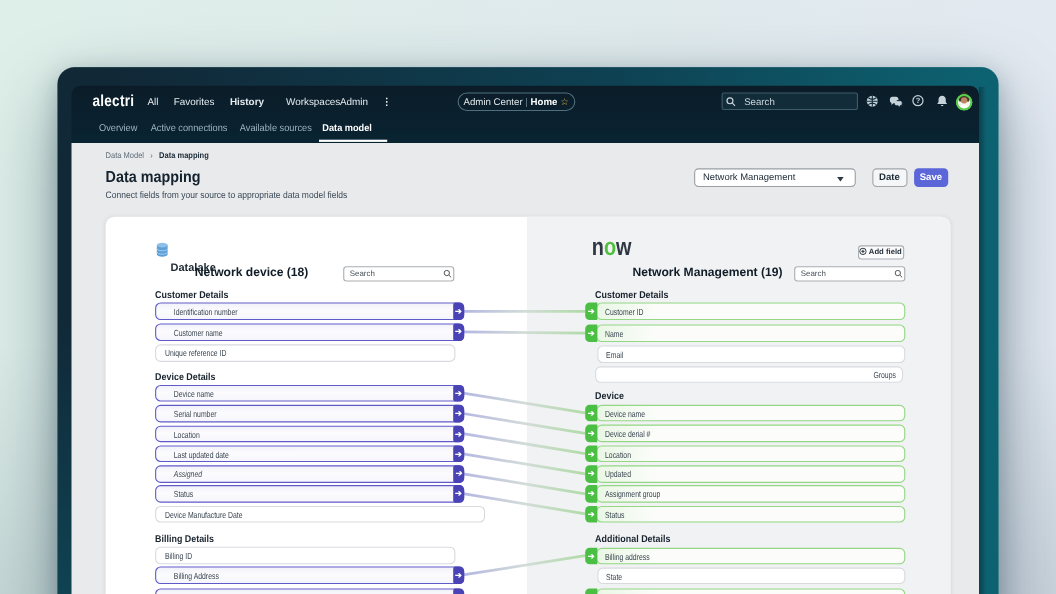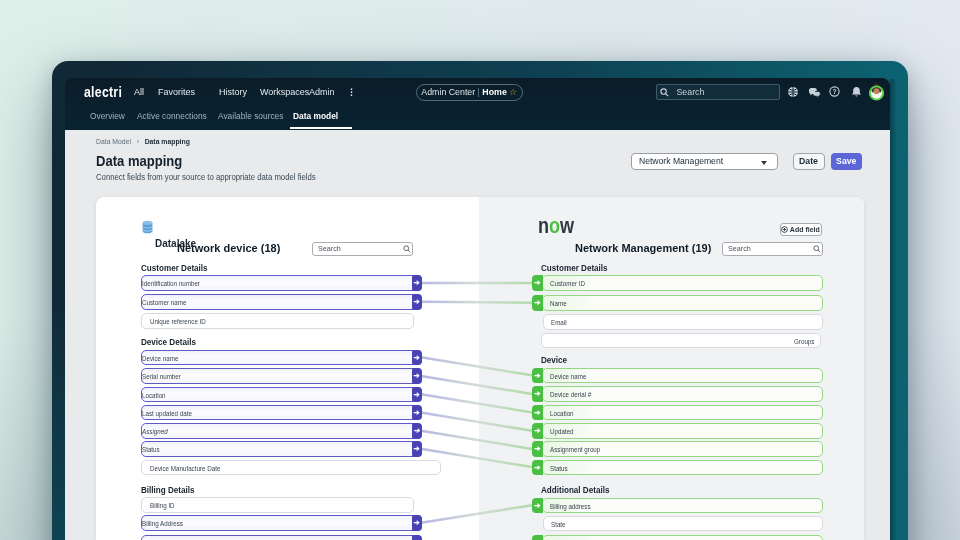--- a/index.html
+++ b/index.html
@@ -58,40 +58,40 @@
   .card { left:96px; top:197px; width:768px; height:343px; background:#fff; border-radius:8px 8px 0 0;
     box-shadow:0 1px 4px rgba(20,30,40,.10); }
   .rpanel { left:479px; top:197px; width:385px; height:343px; background:#f1f2f4; border-radius:0 8px 0 0; }
   .coltitle { font-size:11px; font-weight:bold; color:#101d28;padding-left:37px; }
   .sect { font-size:9px; font-weight:bold; color:#18232d; transform:scaleX(.9); transform-origin:left top; }
   .srch { width:101px; height:14px; border:1px solid #a9adb2; border-radius:3px; background:#fff;
     font-size:7.2px; color:#4a545c; line-height:12.5px; padding-left:5px; }
   .fld { height:15.5px; border-radius:5px; font-size:7.2px; color:#333f49; line-height:15.2px; }
   .lab { display:inline-block; transform:scaleX(.78); transform-origin:left center; font-size:8px; color:#3a4550; }
   .plain { background:#fff; border:1px solid #d8dade; padding-left:7.5px; }
-  .lmap { left:141px; width:280.5px; border:1px solid #6059c8; background:linear-gradient(180deg,#f1f1fa,#fcfcfe 45%,#f5f5fc); padding-left:0; }
+  .lmap { left:141px; width:280.5px; border:1px solid #6059c8; background:linear-gradient(180deg,#f1f1fa,#fcfcfe 45%,#f5f5fc); padding-left:16px; }
   .lchip { position:absolute; right:-1px; top:-1px; bottom:-1px; width:9.5px; background:#4a43b5;
     border-radius:2px 4px 4px 2px; color:#fff; }
   .rmap { left:532px; width:291px; }
   .rfld { position:absolute; left:9.5px; right:0; top:0; bottom:0; border:1px solid #94d884;
     border-radius:5px; background:linear-gradient(90deg,#eaf7e5, #fcfdfb 20%); padding-left:7px;
     font-size:7.2px; color:#333f49; line-height:15.2px; }
   .rchip { position:absolute; left:0; top:0; bottom:0; width:11px; background:#4bbf43; border-radius:4px 0 0 4px; color:#fff; }
   .arr { position:absolute; left:0; right:0; top:50%; margin-top:-4.6px; text-align:center; font-size:7.5px; font-weight:bold; line-height:9px; }
   svg.ovl { position:absolute; left:0; top:0; pointer-events:none; }
 </style>
 </head>
 <body>
   <div class="abs" style="left:0;top:0;width:960px;height:540px;background:linear-gradient(180deg, rgba(73,101,113,0) 58%, rgba(73,101,113,.16) 100%);"></div>
   <div class="abs bezel"></div>
   <div class="abs hdr"></div>
   <div class="abs logo">alectri</div>
   <div class="abs nav1" style="left:134px;">All</div>
   <div class="abs nav1" style="left:158px;">Favorites</div>
-  <div class="abs nav1" style="left:219px;">History</div>
+  <div class="abs nav1" style="left:209px;font-weight:bold;">History</div>
   <div class="abs nav1" style="left:260px;">Workspaces</div>
   <div class="abs nav1" style="left:309px;">Admin</div>
   <div class="abs nav1" style="left:347px; font-weight:bold;">⋮</div>
   <div class="abs pill">Admin Center <span style="color:#6d8694">|</span> <b style="color:#fff">Home</b> <span style="color:#dcb04a">☆</span></div>
   <div class="abs hsearch">Search</div>
   <svg class="abs" style="left:660px;top:87.5px" width="9" height="9" viewBox="0 0 9 9">
     <circle cx="3.6" cy="3.6" r="2.7" fill="none" stroke="#c9d4da" stroke-width="1.1"></circle>
     <line x1="5.8" y1="5.8" x2="8.2" y2="8.2" stroke="#c9d4da" stroke-width="1.1"></line>
   </svg>
 

